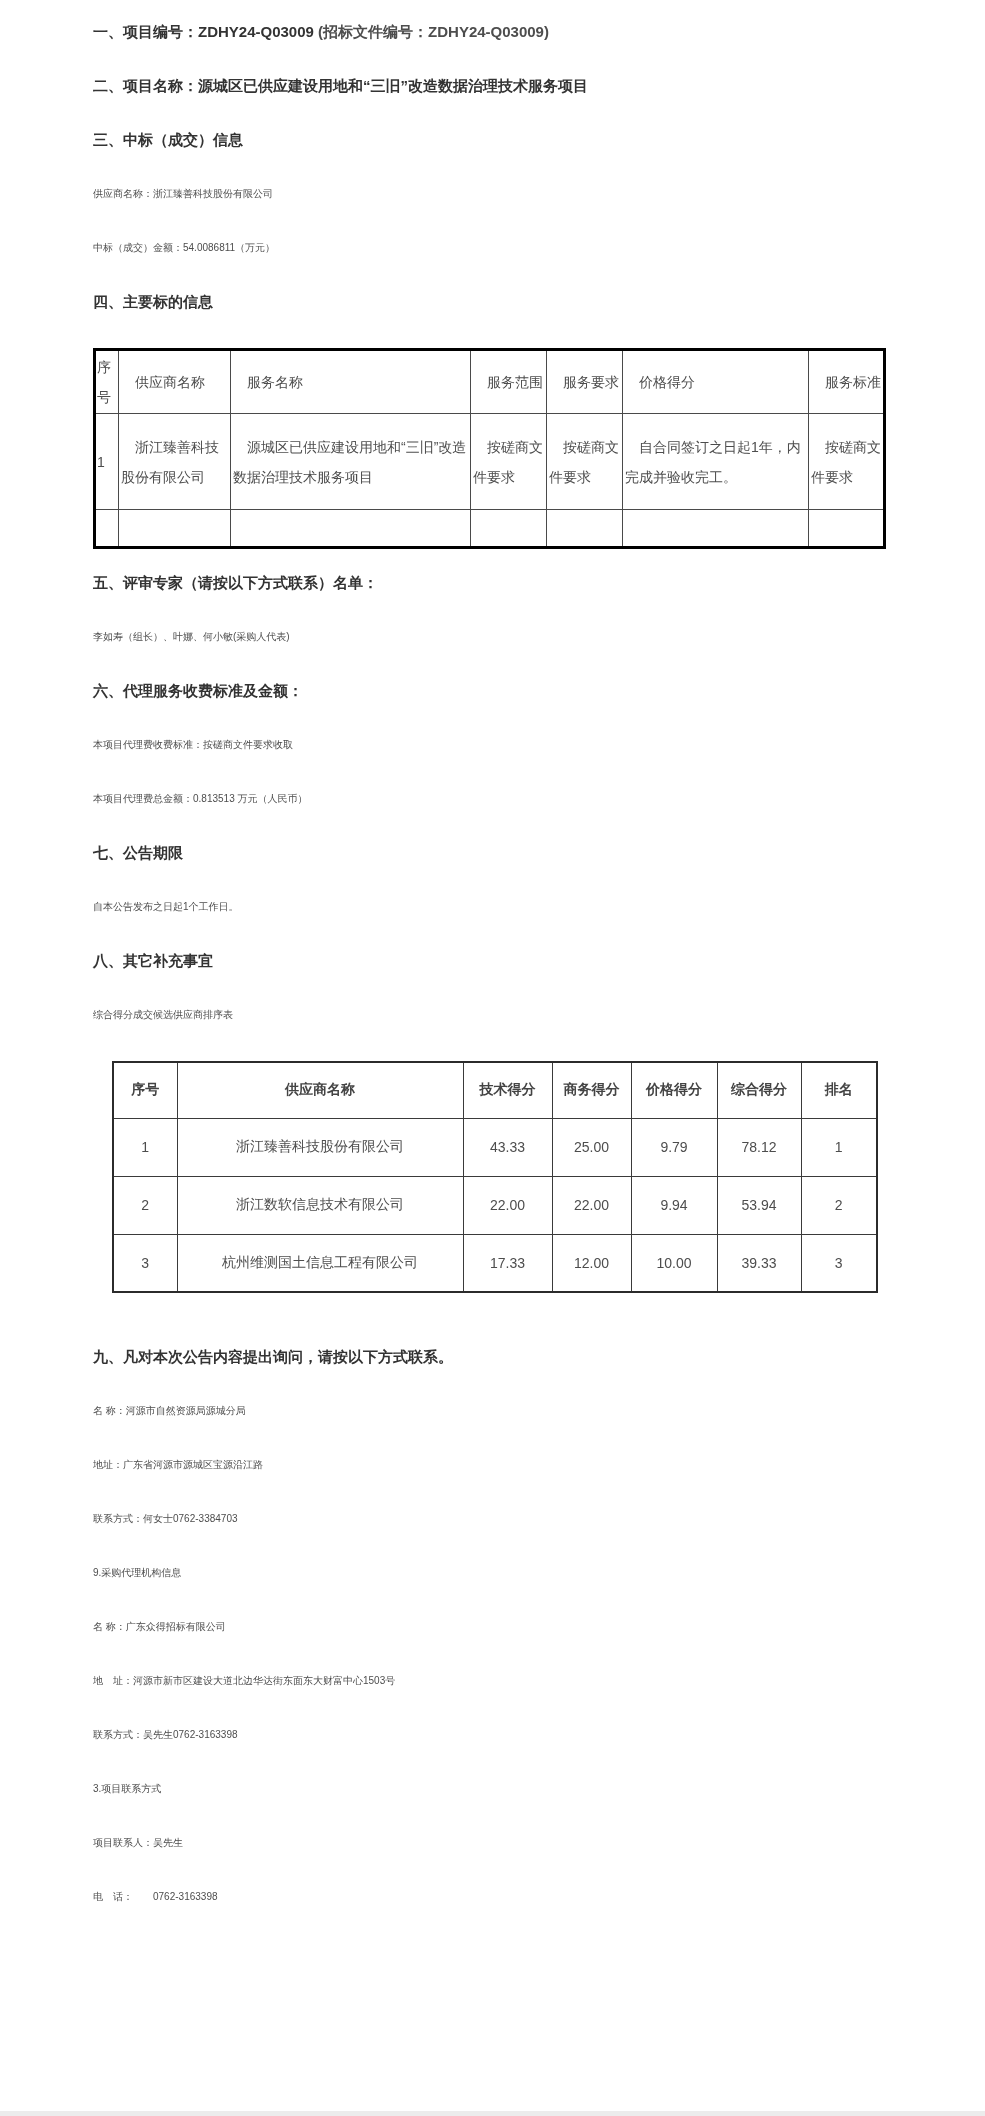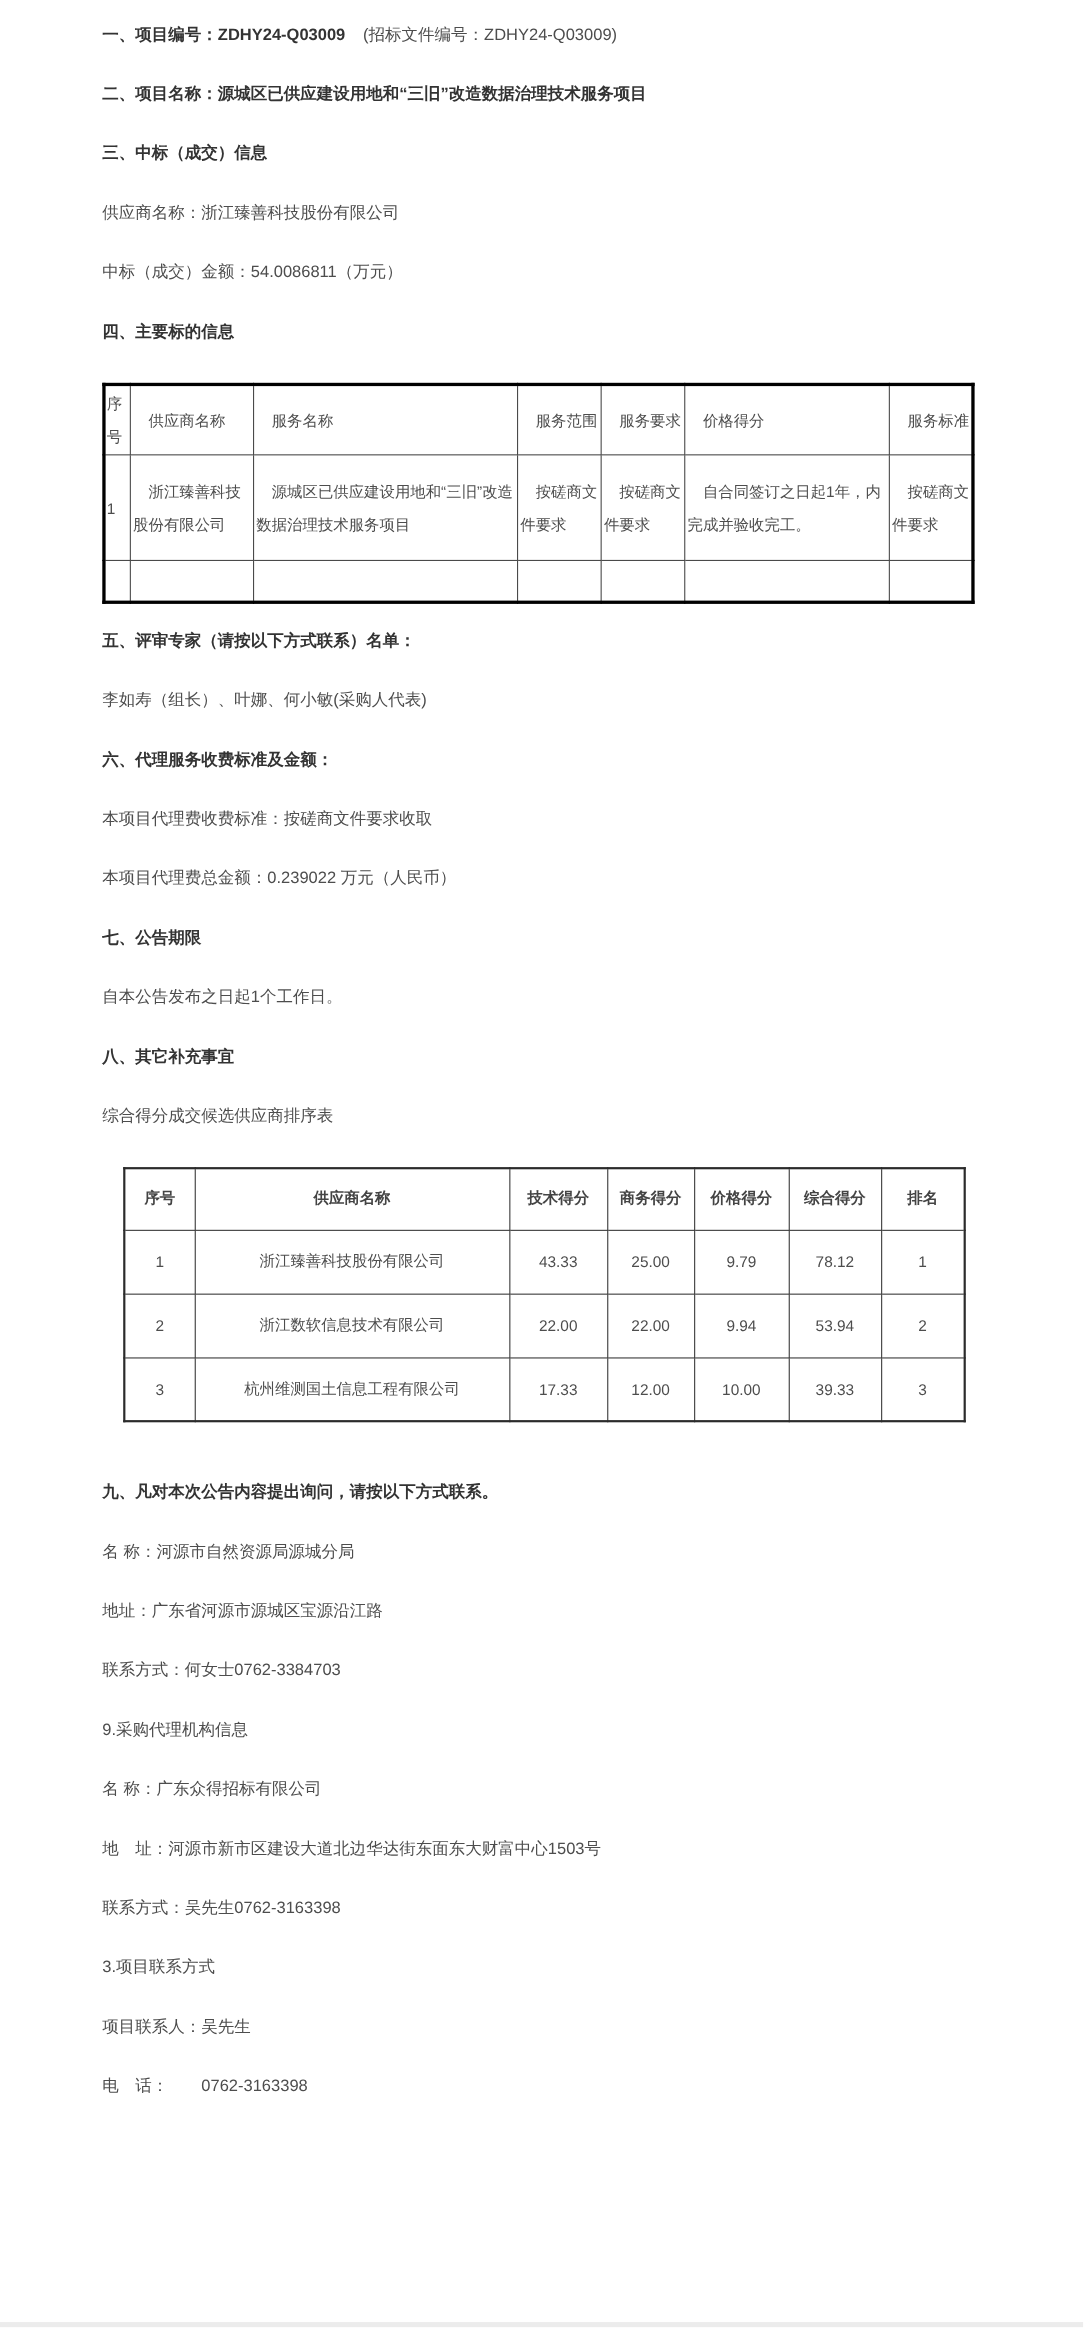--- a/index.html
+++ b/index.html
@@ -14,26 +14,26 @@
   .content { padding: 24px 60px 0 93px; }
 
   .heading {
     font-size: 15px;
     font-weight: 700;
     color: #333333;
     line-height: 16px;
     margin: 0 0 38px 0;
   }
   .heading .h-note {
-    font-weight: 400;
-    color: #4d4d4d;
-    margin-left: 12px;
+    font-weight: 700;
+    color: #4d4d4d;
+    margin-left: 0;
   }
   .para {
-    font-size: 15px;
+    font-size: 10px;
     font-weight: 400;
     color: #4d4d4d;
     line-height: 16px;
     margin: 16px 0 38px 0;
   }
 
   
   table.t1 {
     table-layout: fixed;
     width: 790px;
@@ -146,21 +146,21 @@
         <td></td>
       </tr>
     </tbody>
       </table>
 
     <div class="heading">五、评审专家（请按以下方式联系）名单：</div>
     <p class="para">李如寿（组长）、叶娜、何小敏(采购人代表)</p>
 
     <div class="heading">六、代理服务收费标准及金额：</div>
     <p class="para">本项目代理费收费标准：按磋商文件要求收取</p>
-    <p class="para">本项目代理费总金额：0.239022 万元（人民币）</p>
+    <p class="para">本项目代理费总金额：0.813513 万元（人民币）</p>
 
     <div class="heading">七、公告期限</div>
     <p class="para">自本公告发布之日起1个工作日。</p>
 
     <div class="heading">八、其它补充事宜</div>
     <p class="para">综合得分成交候选供应商排序表</p>
 
     <table class="t2">
       <colgroup>
         <col style="width:64px">

